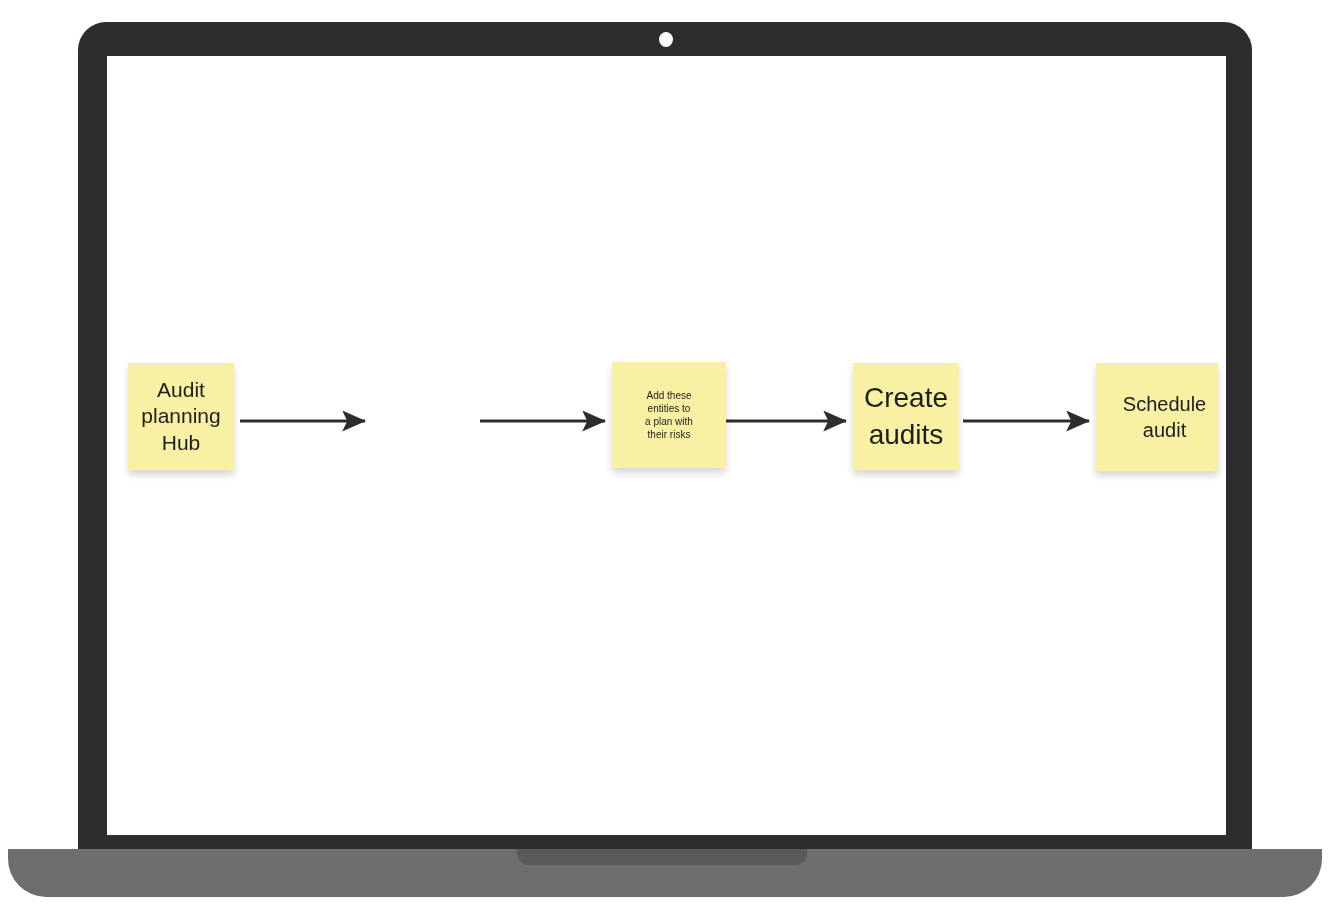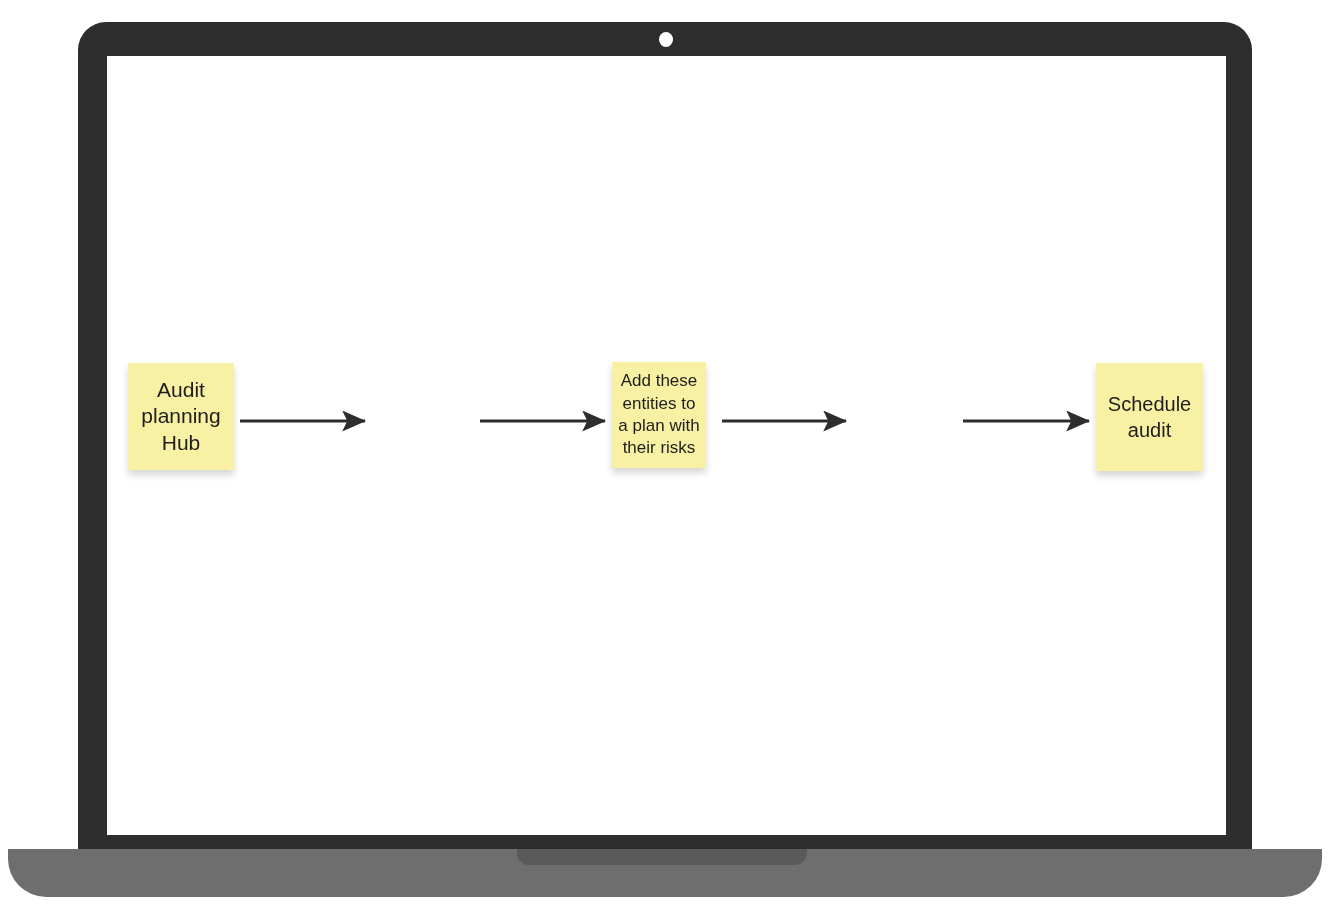--- a/index.html
+++ b/index.html
@@ -81,23 +81,23 @@
     color: #1e1e1e;
     display: flex;
     align-items: center;
     justify-content: center;
     text-align: center;
     white-space: pre-line;
     box-shadow: 0 5px 7px rgba(0,0,0,0.16);
   }
   .note-1 { left: 21px;  top: 307px; width: 106px; height: 107px; font-size: 21px; line-height: 1.26; }
   .note-2 { left: 263px; top: 306px; width: 100px; height: 106px; font-size: 22px; line-height: 1.26; }
-  .note-3 { left: 505px; top: 306px; width: 94px; height: 106px; font-size: 17px; line-height: 1.32; }
+  .note-3 { left: 505px; top: 306px; width: 114px; height: 106px; font-size: 10px; line-height: 1.32; }
   .note-4 { left: 746px; top: 307px; width: 106px; height: 107px; font-size: 28px; line-height: 1.3; }
-  .note-5 { left: 989px; top: 307px; width: 107px; height: 108px; font-size: 20px; line-height: 1.3; }
+  .note-5 { left: 989px; top: 307px; width: 107px; height: 108px; font-size: 20px; line-height: 1.3; padding-left: 15px; }
 </style>
 </head>
 <body>
 
 <div class="stage">
 
   <div class="screen-frame">
     <div class="camera"></div>
 
     <div class="screen">
@@ -115,20 +115,22 @@
           <line x1="856" y1="365" x2="982" y2="365" stroke="#2d2d2d" stroke-width="3" marker-end="url(#arrowhead)"></line>
         </svg>
 
         <div class="note note-1">Audit
 planning
 Hub</div>
         <div class="note note-3">Add these
 entities to
 a plan with
 their risks</div>
+        <div class="note note-4">Create
+audits</div>
         <div class="note note-5">Schedule
 audit</div>
 
       </div>
     </div>
   </div>
 
   <div class="base">
     <div class="notch"></div>
   </div>

